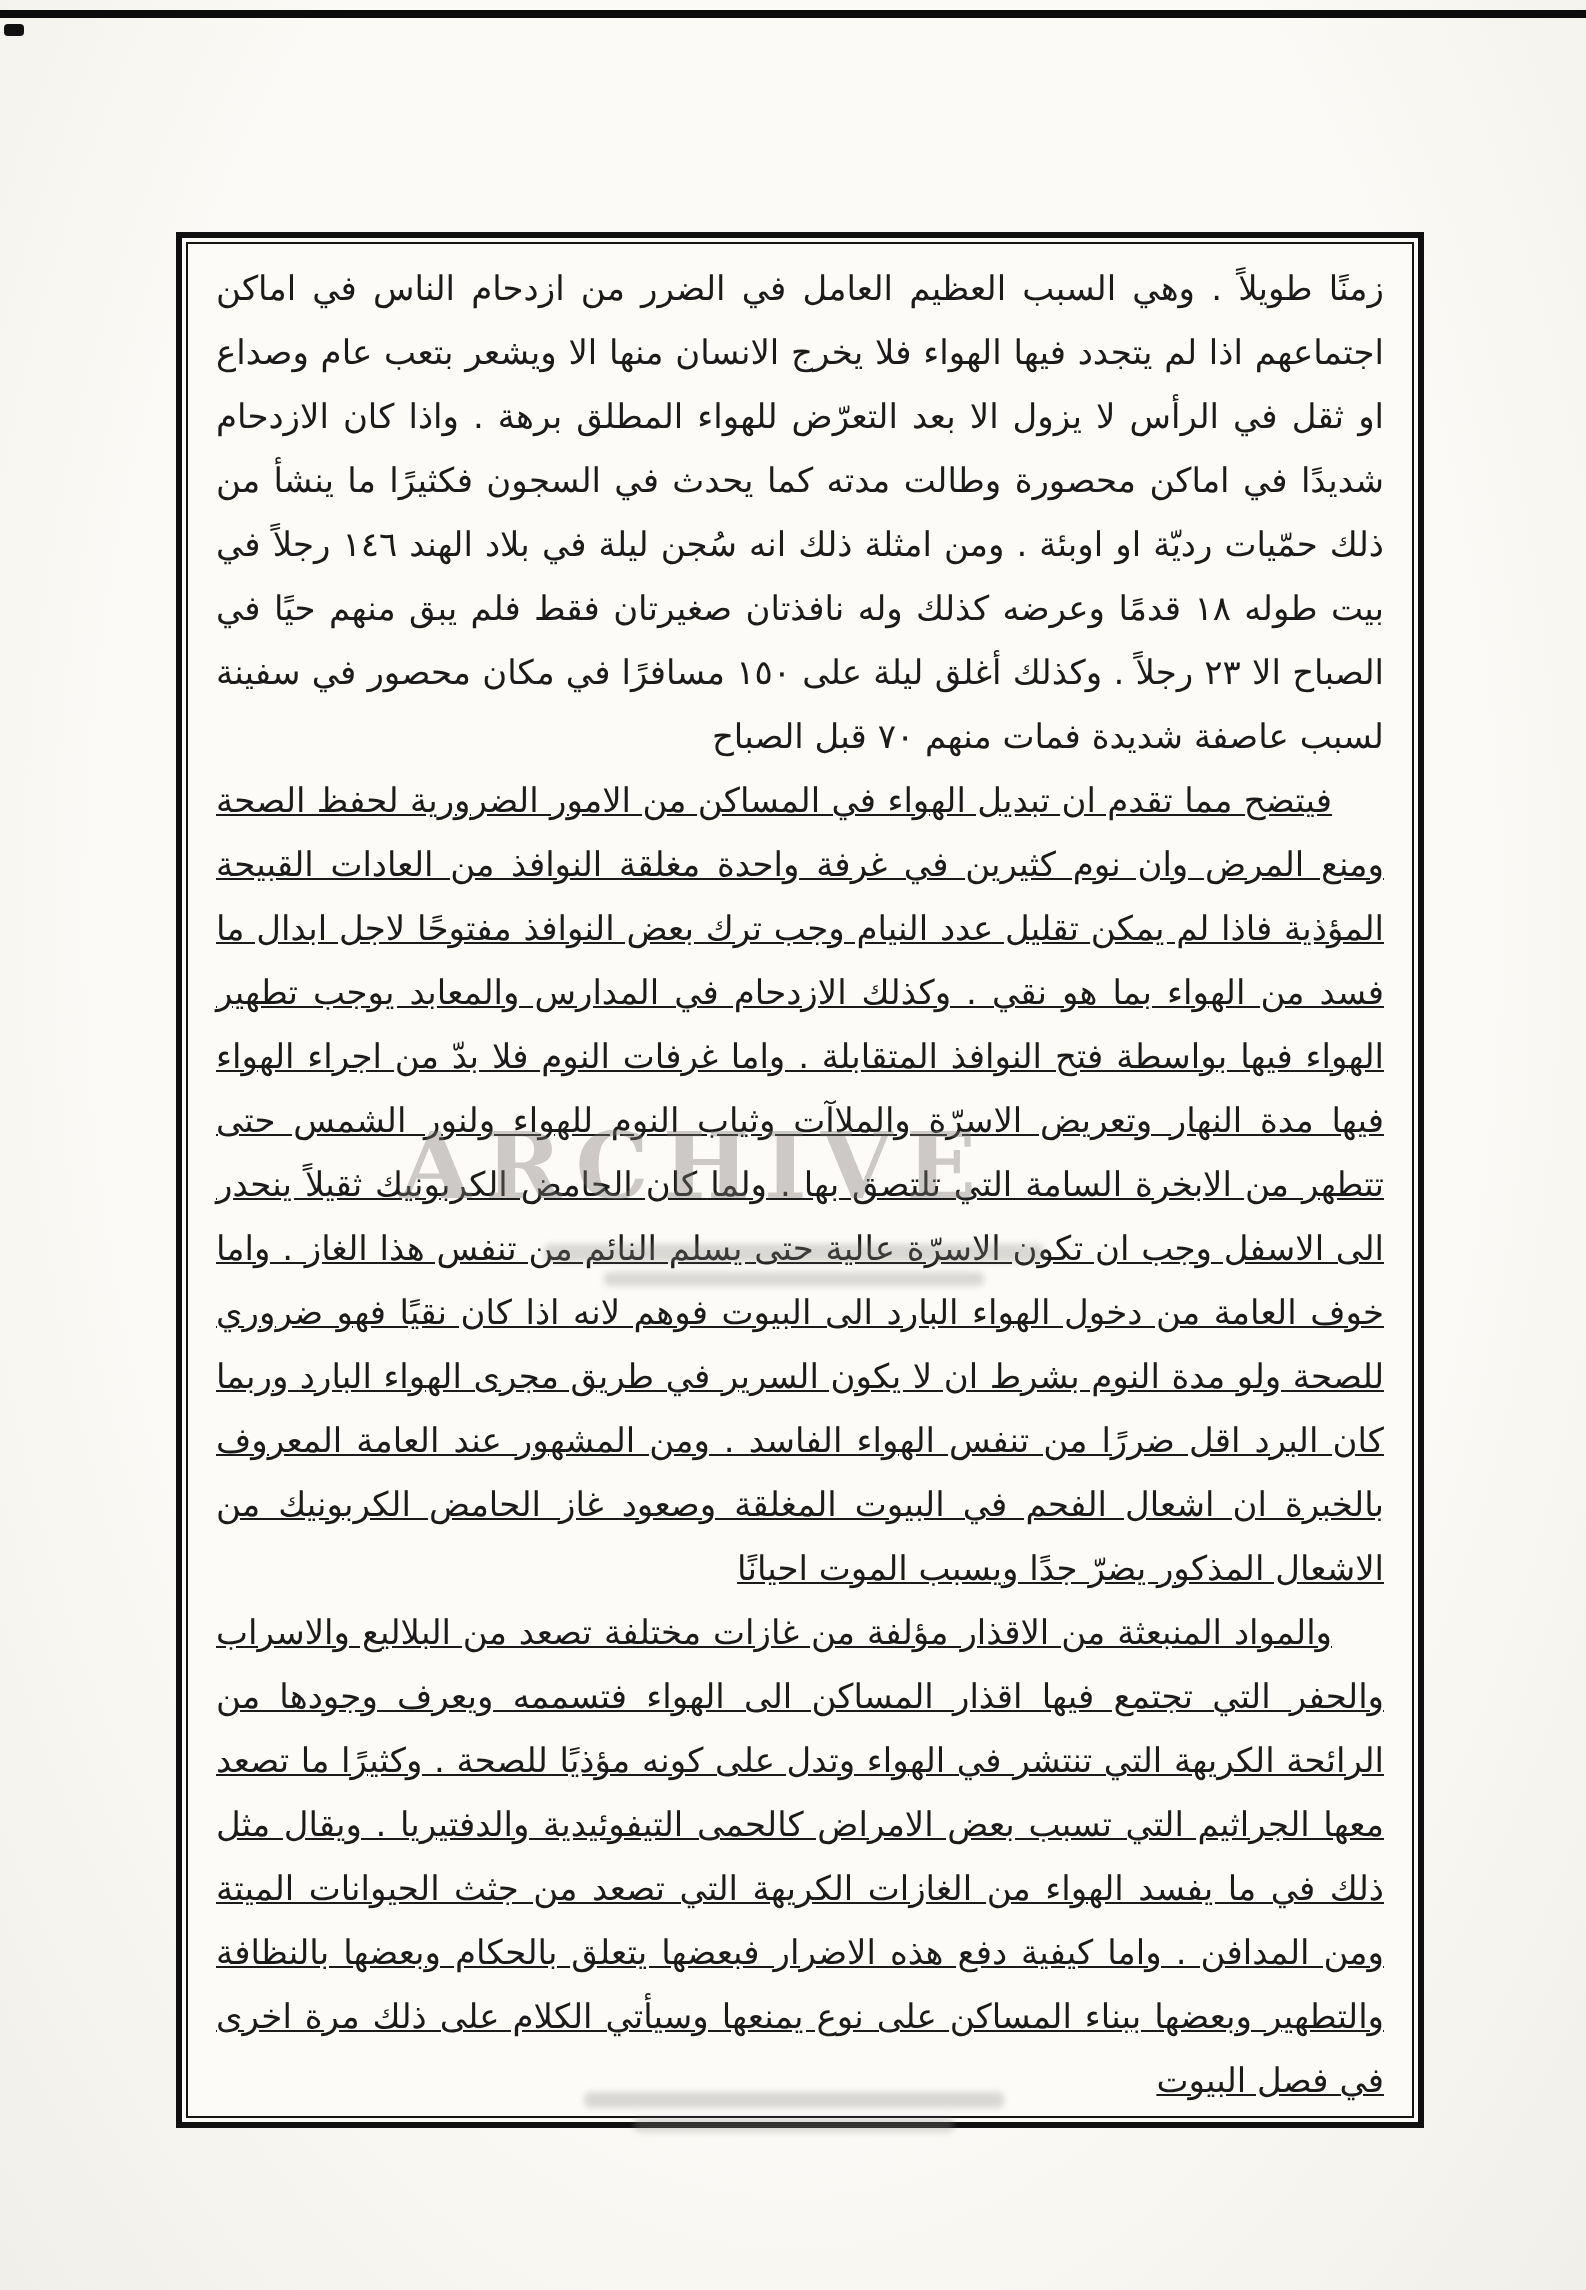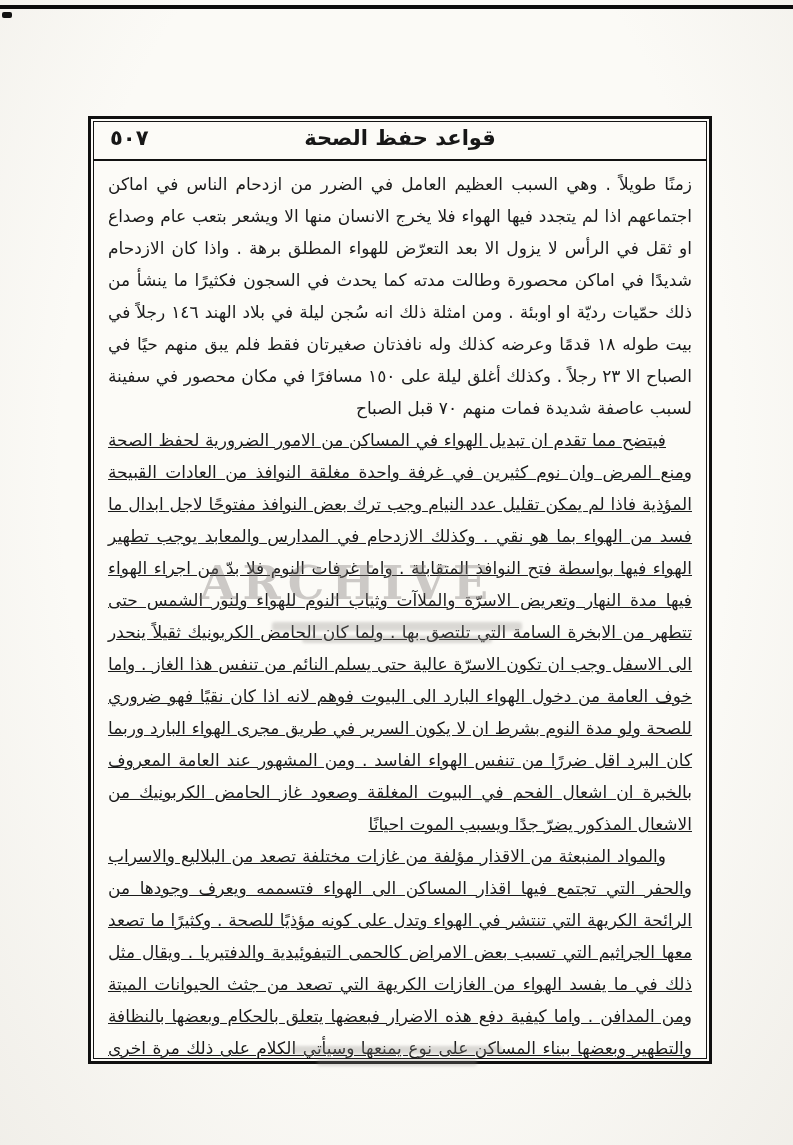--- a/index.html
+++ b/index.html
@@ -69,24 +69,20 @@
 <body>
 
 <div class="scan-noise"></div>
 
 <div class="scan-top-line"></div>
 <div class="scan-top-mark"></div>
 
 <div class="frame">
   <div class="frame-inner">
 
-    <div class="page-header">
-      <div class="page-number">٥٠٧</div>
-      <div class="page-title">قواعد حفظ الصحة</div>
-    </div>
 
     <div class="page-body">
       <p>زمنًا طويلاً . وهي السبب العظيم العامل في الضرر من ازدحام الناس في اماكن اجتماعهم اذا لم يتجدد فيها الهواء فلا يخرج الانسان منها الا ويشعر بتعب عام وصداع او ثقل في الرأس لا يزول الا بعد التعرّض للهواء المطلق برهة . واذا كان الازدحام شديدًا في اماكن محصورة وطالت مدته كما يحدث في السجون فكثيرًا ما ينشأ من ذلك حمّيات رديّة او اوبئة . ومن امثلة ذلك انه سُجن ليلة في بلاد الهند ١٤٦ رجلاً في بيت طوله ١٨ قدمًا وعرضه كذلك وله نافذتان صغيرتان فقط فلم يبق منهم حيًا في الصباح الا ٢٣ رجلاً . وكذلك أغلق ليلة على ١٥٠ مسافرًا في مكان محصور في سفينة لسبب عاصفة شديدة فمات منهم ٧٠ قبل الصباح</p>
       <p class="indent">فيتضح مما تقدم ان تبديل الهواء في المساكن من الامور الضرورية لحفظ الصحة ومنع المرض وان نوم كثيرين في غرفة واحدة مغلقة النوافذ من العادات القبيحة المؤذية فاذا لم يمكن تقليل عدد النيام وجب ترك بعض النوافذ مفتوحًا لاجل ابدال ما فسد من الهواء بما هو نقي . وكذلك الازدحام في المدارس والمعابد يوجب تطهير الهواء فيها بواسطة فتح النوافذ المتقابلة . واما غرفات النوم فلا بدّ من اجراء الهواء فيها مدة النهار وتعريض الاسرّة والملاآت وثياب النوم للهواء ولنور الشمس حتى تتطهر من الابخرة السامة التي تلتصق بها . ولما كان الحامض الكربونيك ثقيلاً ينحدر الى الاسفل وجب ان تكون الاسرّة عالية حتى يسلم النائم من تنفس هذا الغاز . واما خوف العامة من دخول الهواء البارد الى البيوت فوهم لانه اذا كان نقيًا فهو ضروري للصحة ولو مدة النوم بشرط ان لا يكون السرير في طريق مجرى الهواء البارد وربما كان البرد اقل ضررًا من تنفس الهواء الفاسد . ومن المشهور عند العامة المعروف بالخبرة ان اشعال الفحم في البيوت المغلقة وصعود غاز الحامض الكربونيك من الاشعال المذكور يضرّ جدًا ويسبب الموت احيانًا</p>
       <p class="indent">والمواد المنبعثة من الاقذار مؤلفة من غازات مختلفة تصعد من البلاليع والاسراب والحفر التي تجتمع فيها اقذار المساكن الى الهواء فتسممه ويعرف وجودها من الرائحة الكريهة التي تنتشر في الهواء وتدل على كونه مؤذيًا للصحة . وكثيرًا ما تصعد معها الجراثيم التي تسبب بعض الامراض كالحمى التيفوئيدية والدفتيريا . ويقال مثل ذلك في ما يفسد الهواء من الغازات الكريهة التي تصعد من جثث الحيوانات الميتة ومن المدافن . واما كيفية دفع هذه الاضرار فبعضها يتعلق بالحكام وبعضها بالنظافة والتطهير وبعضها ببناء المساكن على نوع يمنعها وسيأتي الكلام على ذلك مرة اخرى في فصل البيوت</p>
     </div>
 
   </div>
 </div>
 

